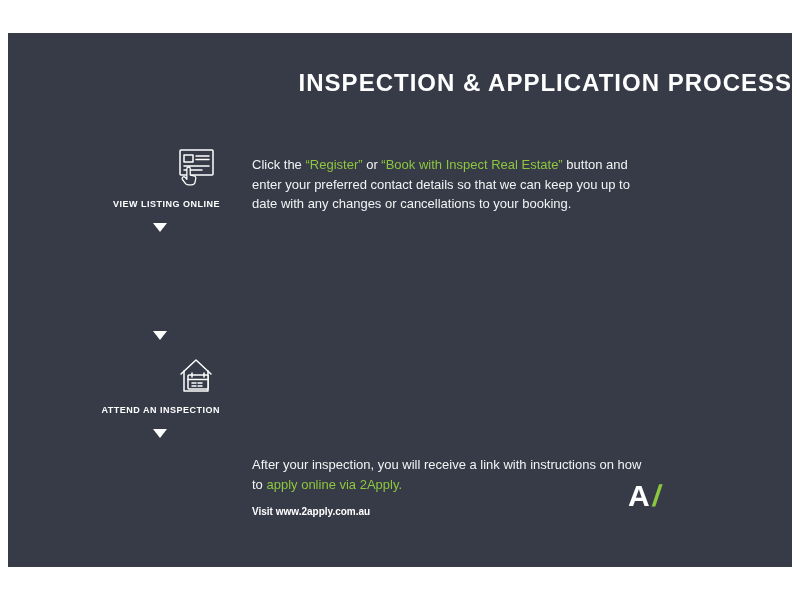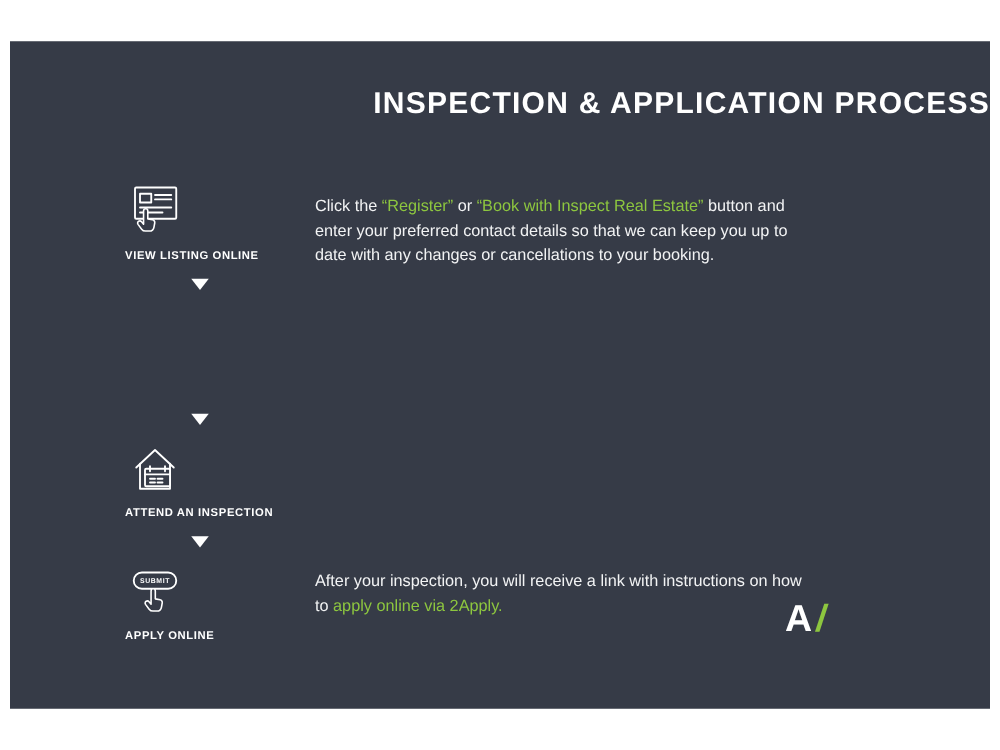--- a/index.html
+++ b/index.html
@@ -35,21 +35,21 @@
     font-weight: bold;
     letter-spacing: 1px;
     margin: 0;
   }
   .icon-cell {
     position: absolute;
     left: 92px;
     width: 120px;
     display: flex;
     flex-direction: column;
-    align-items: flex-start;
+    align-items: flex-end;
   }
   .icon-cell svg { display: block; }
   .step-label {
     margin-top: 6px;
     color: #ffffff;
     font-size: 9px;
     font-weight: bold;
     letter-spacing: 0.5px;
     text-align: center;
     white-space: nowrap;
@@ -156,30 +156,23 @@
       <rect class="icon-mask" x="16" y="24" width="20" height="14" rx="1"></rect>
       <path class="icon-stroke" d="M16 28.5 H36 M20 22 V26 M32 22 V26 M20 32 H24 M26 32 H30 M20 35 H24 M26 35 H30"></path>
     </svg>
     <div class="step-label">ATTEND AN INSPECTION</div>
   </div>
 
   <div class="arrow-down" style="top:396px">
       <div class="tri"></div>
     </div>
 
-  <div class="icon-cell" style="top:416px">
-    <svg width="48" height="48" viewBox="0 0 48 48">
-      <rect class="icon-stroke" x="7" y="9" width="34" height="13" rx="6.5"></rect>
-      <text class="icon-text" x="24" y="17.5" font-size="5.5" text-anchor="middle">SUBMIT</text>
-      <path class="icon-mask" transform="translate(3,5) scale(0.85)" d="M21 30 v-8 a2 2 0 0 1 4 0 v7.5 l4.5 .9 c1.4 .3 2.3 1.6 2 3 l-.7 3.8 a4.5 4.5 0 0 1 -4.4 3.8 h-3.6 a4.5 4.5 0 0 1 -3.6 -1.8 l-3.4 -4.5 c-.7 -1 -.4 -2.3 .6 -2.9 .9 -.5 2 -.3 2.7 .5 l1.9 2.2 z"></path>
-    </svg>
-    <div class="step-label">APPLY ONLINE</div>
-  </div>
   <div class="text-cell" style="top:422px">
     <div><span>After your inspection, you will receive a link with instructions on how to </span><span class="hl">apply online via 2Apply.</span></div>
+    <div class="note">Visit www.2apply.com.au</div>
   </div>
 
   <div class="logo">
     <span>A</span>
     <span class="slash">/</span>
   </div>
 
 </div>
 
 </body></html>

